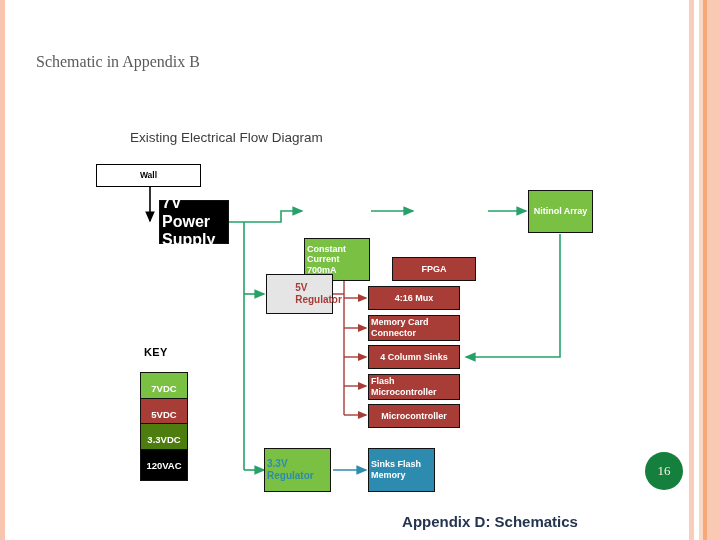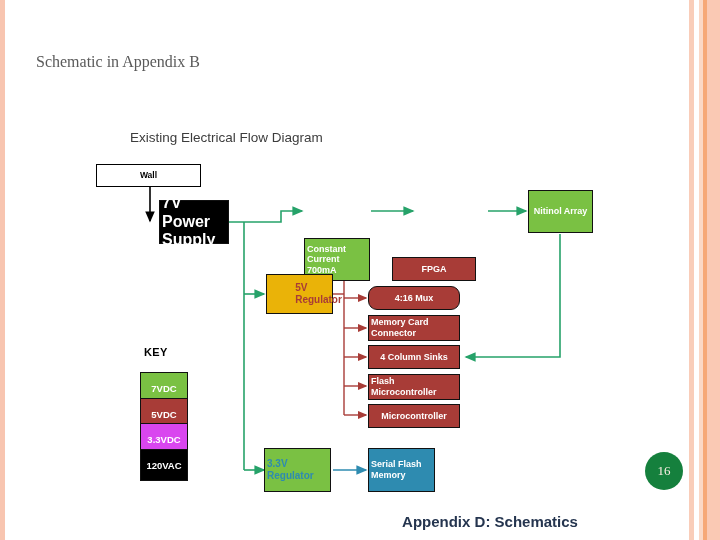--- a/index.html
+++ b/index.html
@@ -89,21 +89,21 @@
   .node.wall {
     background: #ffffff;
     border: 1.5px solid #000000;
     color: #000000;
     font-size: 8.5px;
   }
   .node.black   { background: #000000; color: #ffffff; font-size: 16px; }
   .node.green   { background: #7ac143; color: #ffffff; }
   .node.red     { background: #a83c37; color: #ffffff; }
   .node.blue    { background: #2e8bb0; color: #ffffff; }
-  .node.green-redtext  { background: #eab308; color: #a83c37; font-size: 10px; padding-left: 40px; }
+  .node.green-redtext  { background: #e5e5e5; color: #a83c37; font-size: 10px; padding-left: 40px; }
   .node.green-bluetext { background: #7ac143; color: #2e8bb0; font-size: 10px; }
 
   
   .key-title {
     position: absolute;
     left: 48px;
     top: 224px;
     font-size: 11px;
     font-weight: bold;
     color: #000000;
@@ -224,35 +224,35 @@
 
 
   <div class="node green" style="left:432px; top:68px; width:65px;  height:43px;">Nitinol Array</div>
 
   <div class="node green-redtext" style="left:170px; top:152px; width:67px; height:40px;">5V Regulator</div>
 
   <div class="node green-bluetext" style="left:168px; top:326px; width:67px; height:44px;">3.3V Regulator</div>
 
   <div class="node red" style="left:272px; top:135px; width:84px; height:24px;margin-left:24px;">FPGA</div>
 
-  <div class="node red" style="left:272px; top:164px; width:92px; height:24px;border-radius:9px;">4:16 Mux</div>
+  <div class="node red" style="left:272px; top:164px; width:92px; height:24px;">4:16 Mux</div>
 
   <div class="node red" style="left:272px; top:193px; width:92px; height:26px;">Memory Card Connector</div>
 
   <div class="node red" style="left:272px; top:223px; width:92px; height:24px;">4 Column Sinks</div>
 
   <div class="node red" style="left:272px; top:252px; width:92px; height:26px;">Flash Microcontroller</div>
 
   <div class="node red" style="left:272px; top:282px; width:92px; height:24px;">Microcontroller</div>
 
-  <div class="node blue" style="left:272px; top:326px; width:67px; height:44px;">Serial Flash Memory</div>
+  <div class="node blue" style="left:272px; top:326px; width:67px; height:44px;">Sinks Flash Memory</div>
 
   <div class="key-title">KEY</div>
 
   <div class="key-swatch" style="top:250px; background:#7ac143;">7VDC</div>
   <div class="key-swatch" style="top:276px; background:#a83c37;">5VDC</div>
-  <div class="key-swatch" style="top:301px; background:#d946ef;">3.3VDC</div>
+  <div class="key-swatch" style="top:301px; background:#4d7c0f;">3.3VDC</div>
   <div class="key-swatch" style="top:327px; background:#000000;">120VAC</div>
 </div>
 
 <div class="page-bubble">16</div>
 
 <div class="footer">Appendix D: Schematics</div>
 
 </body></html>

